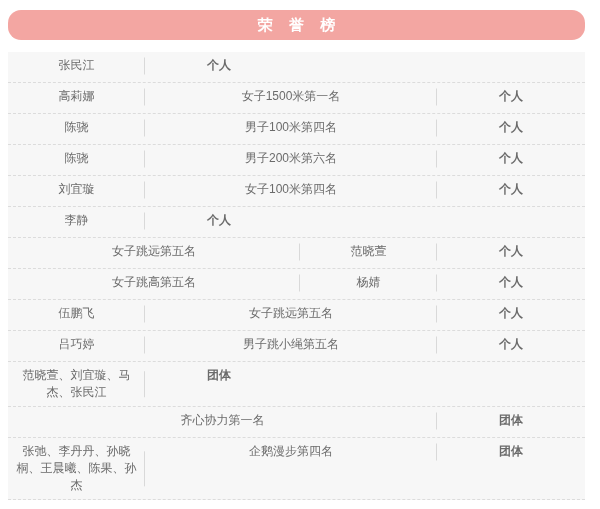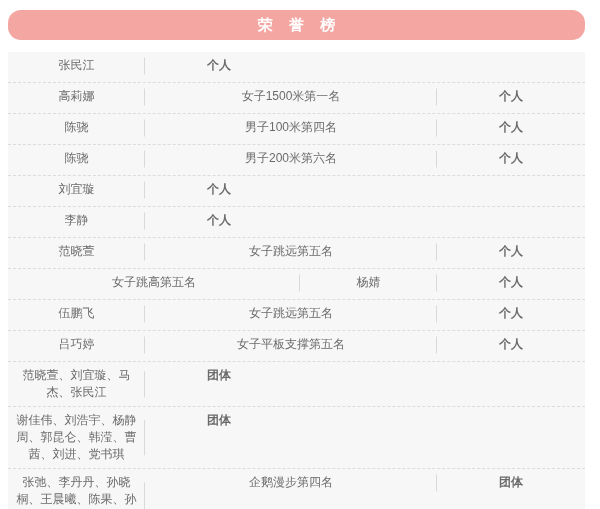--- a/index.html
+++ b/index.html
@@ -76,52 +76,53 @@
     <div class="cell result">男子100米第四名</div>
     <div class="cell category">个人</div>
   </div>
       <div class="row">
     <div class="cell names">陈骁</div>
     <div class="cell result">男子200米第六名</div>
     <div class="cell category">个人</div>
   </div>
       <div class="row">
     <div class="cell names">刘宜璇</div>
+    <div class="cell result">女子100米第四名</div>
     <div class="cell category">个人</div>
   </div>
       <div class="row">
     <div class="cell names">李静</div>
     <div class="cell category">个人</div>
   </div>
       <div class="row">
+    <div class="cell result">女子跳远第五名</div>
     <div class="cell names">范晓萱</div>
-    <div class="cell result">女子跳远第五名</div>
     <div class="cell category">个人</div>
   </div>
       <div class="row">
     <div class="cell result">女子跳高第五名</div>
     <div class="cell names">杨婧</div>
     <div class="cell category">个人</div>
   </div>
       <div class="row">
     <div class="cell names">伍鹏飞</div>
     <div class="cell result">女子跳远第五名</div>
     <div class="cell category">个人</div>
   </div>
       <div class="row">
     <div class="cell names">吕巧婷</div>
-    <div class="cell result">女子平板支撑第五名</div>
+    <div class="cell result">男子跳小绳第五名</div>
     <div class="cell category">个人</div>
   </div>
       <div class="row">
     <div class="cell names">范晓萱、刘宜璇、马杰、张民江</div>
     <div class="cell category">团体</div>
   </div>
       <div class="row">
-    <div class="cell names">谢佳伟、刘浩宇、杨静周、郭昆仑、韩滢、曹茜、刘进、党书琪</div>
+    <div class="cell result">齐心协力第一名</div>
     <div class="cell category">团体</div>
   </div>
       <div class="row">
     <div class="cell names">张弛、李丹丹、孙晓桐、王晨曦、陈果、孙杰</div>
     <div class="cell result">企鹅漫步第四名</div>
     <div class="cell category">团体</div>
   </div>
     </div>
 </div>
 

